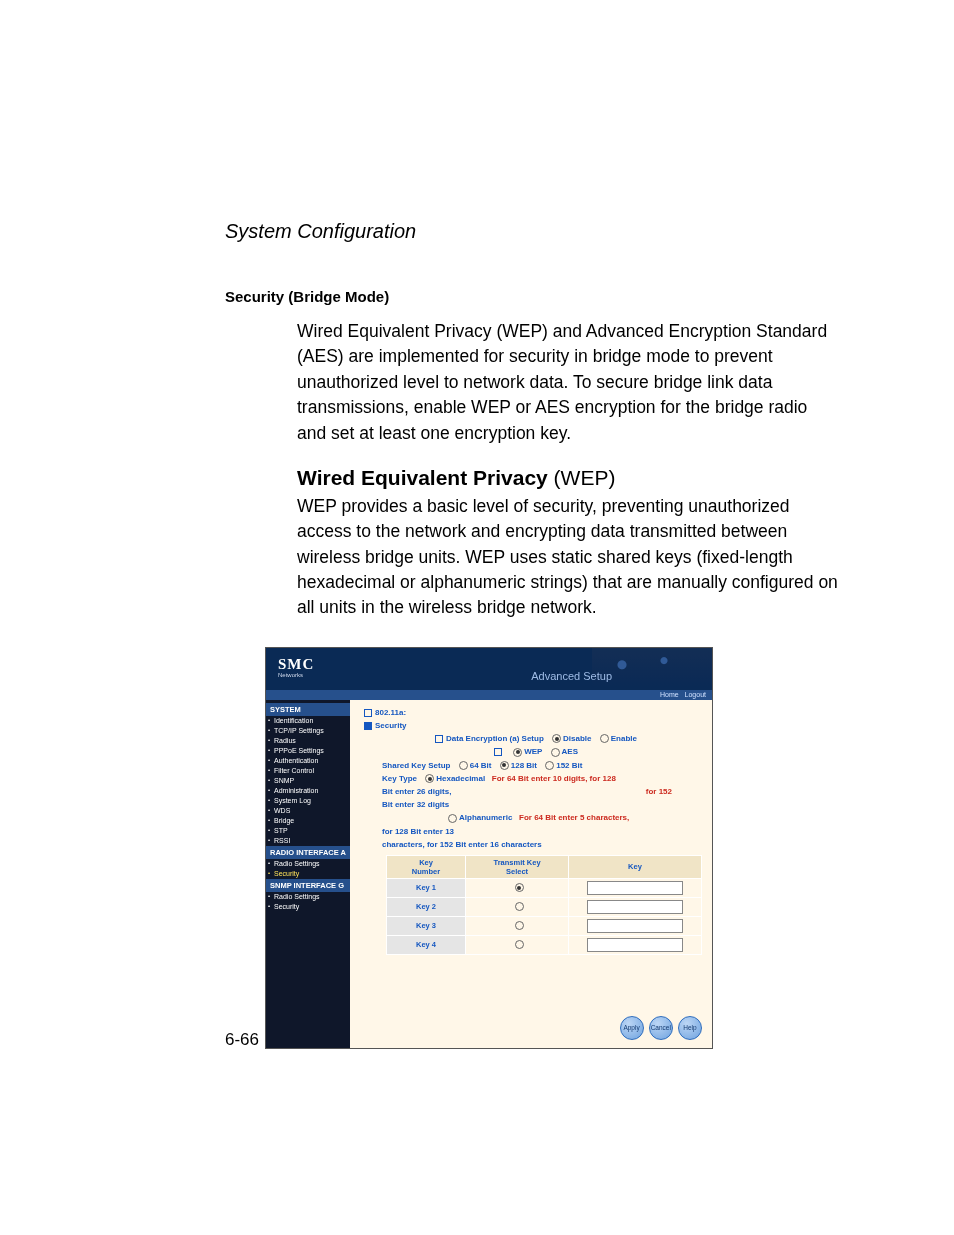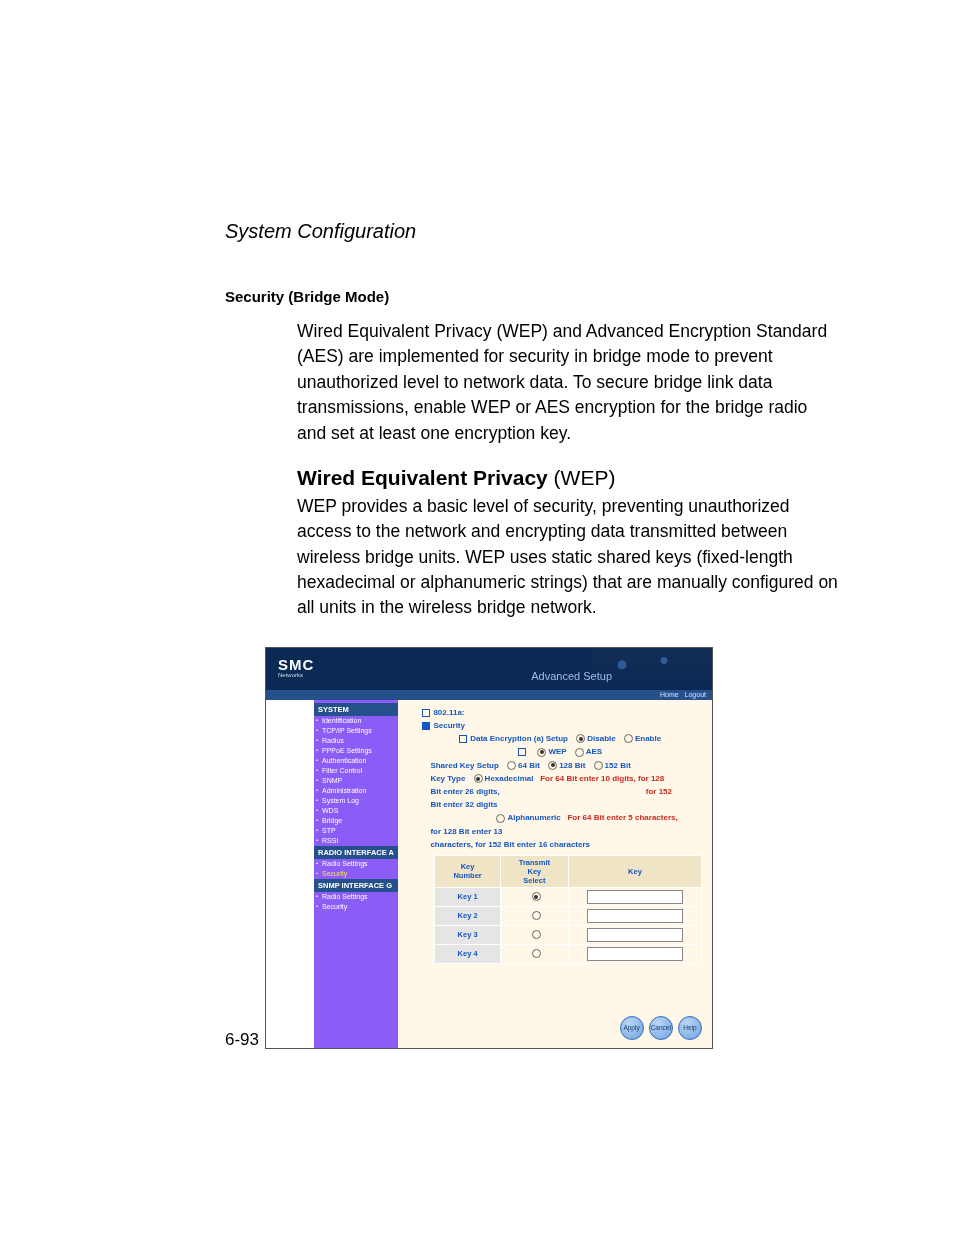--- a/index.html
+++ b/index.html
@@ -56,21 +56,21 @@
   }
   .shot-header {
     height: 42px;
     background: linear-gradient(#0a2a55, #0a2a55);
     position: relative;
     color: #d6e4ff;
   }
   .shot-header .brand {
     position: absolute;
     left: 12px; top: 8px;
-    font-family: Liberation Sans, sans-serif;
+    font-family: Liberation Serif, serif;
     font-weight: bold;
     font-size: 15px;
     letter-spacing: 1px;
     color: #fff;
   }
   .shot-header .brand-sub {
     position: absolute;
     left: 12px; top: 24px;
     font-size: 6px;
     color: #cfd9ec;
@@ -96,25 +96,24 @@
     text-align: right;
     padding-right: 6px;
     color: #cfe0ff;
     font-size: 7px;
     line-height: 10px;
   }
   .shot-subbar span { margin-left: 4px; }
 
   .shot-body { display: flex; }
   .shot-nav {
-    width: 96px;
-    background: #8b5cf6;
+    width: 84px;
+    background: #0f172a;
     color: #fff;
     padding: 3px 0 30px 0;
-    margin-left: 48px;
   }
   .nav-head {
     background: #26508c;
     font-weight: bold;
     font-size: 7.5px;
     padding: 2px 4px;
     color: #fff;
   }
   .nav-item {
     padding: 1.5px 2px 1.5px 8px;
@@ -131,21 +130,21 @@
   .shot-main {
     flex: 1;
     background: #fff7e8;
     padding: 8px 10px 40px 10px;
     position: relative;
     min-height: 300px;
   }
   .blue { color: #1557c0; }
   .red  { color: #cc2a1f; }
   .row { margin-bottom: 4px; }
-  .ind0 { margin-left: 14px; }
+  .ind0 { margin-left: 4px; }
   .ind1 { margin-left: 10px; text-align: center; }
   .ind2 { margin-left: 22px; }
   .bold { font-weight: bold; }
   .sq { display:inline-block; width:6px; height:6px; border:1px solid #1557c0; margin-right:3px; vertical-align:middle; }
   .sq.filled { background:#1557c0; }
   .radio-g { display:inline-block; width:7px; height:7px; border:1px solid #666; border-radius:50%; margin:0 2px 0 6px; vertical-align:middle; position:relative; }
   .radio-g.sel::after{ content:""; position:absolute; left:1.5px; top:1.5px; width:4px; height:4px; background:#333; border-radius:50%; }
 
   
   .ktable { border-collapse: collapse; margin-left: 26px; }
@@ -312,14 +311,14 @@
 
         <div class="btn-row">
           <span class="circ-btn">Apply</span>
           <span class="circ-btn">Cancel</span>
           <span class="circ-btn">Help</span>
         </div>
       </div>
     </div>
   </div>
 
-  <div class="page-num">6-93</div>
+  <div class="page-num">6-66</div>
 </div>
 
 </body></html>

